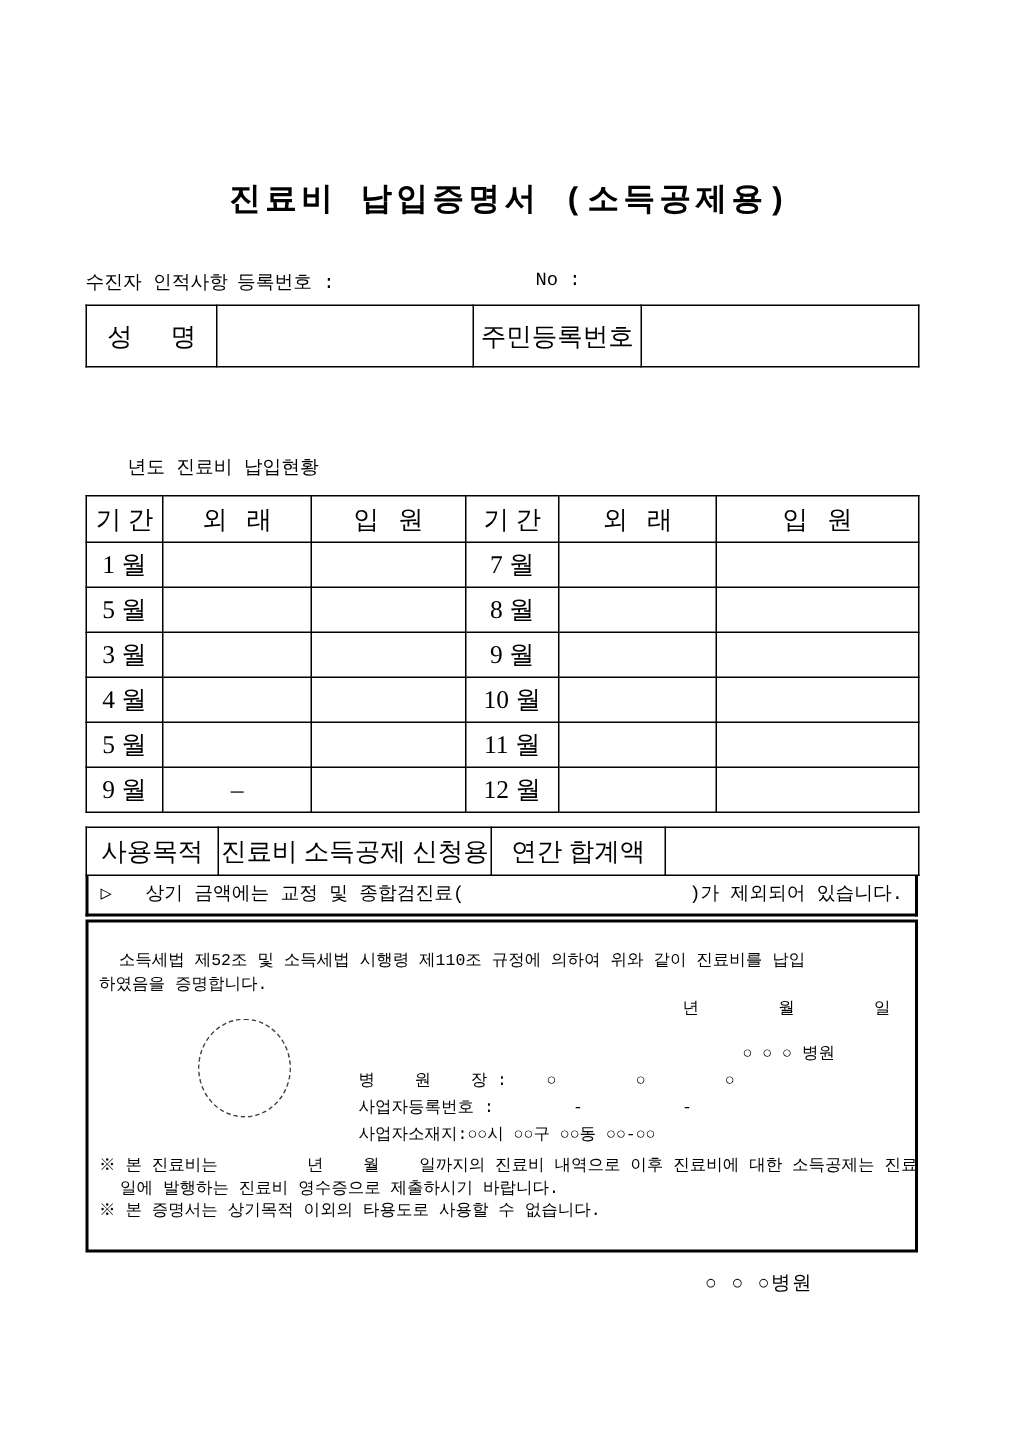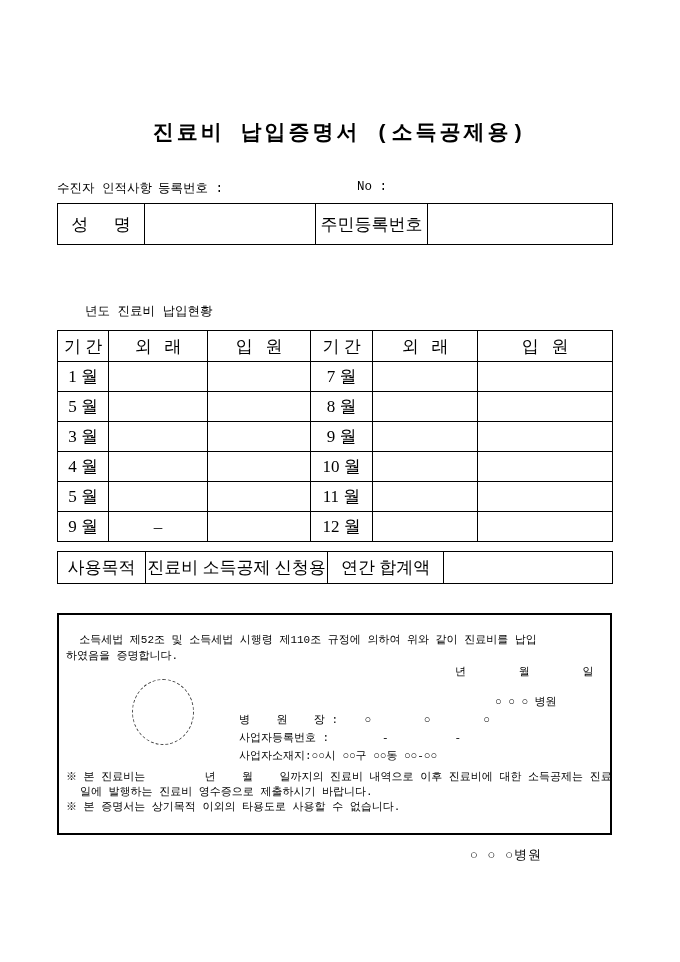--- a/index.html
+++ b/index.html
@@ -152,20 +152,21 @@
     <tbody>
         <tr>
       <td>사용목적</td>
       <td>진료비 소득공제 신청용</td>
       <td>연간 합계액</td>
       <td></td>
     </tr>
   </tbody>
     </table>
 
+  <div id="note-row" class="abs">▷   상기 금액에는 교정 및 종합검진료(                    )가 제외되어 있습니다.</div>
 
   <div id="cert-box" class="abs" style="white-space:normal;">
     <span class="abs" style="left:7px;top:17px;">  소득세법 제52조 및 소득세법 시행령 제110조 규정에 의하여 위와 같이 진료비를 납입</span>
     <span class="abs" style="left:7px;top:33px;">하였음을 증명합니다.</span>
     <span class="abs" style="left:396px;top:49px;text-align:center;">년        월        일</span>
     <span class="abs" style="left:436px;top:79px;">○ ○ ○ 병원</span>
     <div id="stamp-circle"></div>
     <span class="abs" style="left:180px;top:97px;">병    원    장 :    ○        ○        ○</span>
     <span class="abs" style="left:180px;top:115px;">사업자등록번호 :        -          -</span>
     <span class="abs" style="left:180px;top:133px;">사업자소재지:○○시 ○○구 ○○동 ○○-○○</span>

